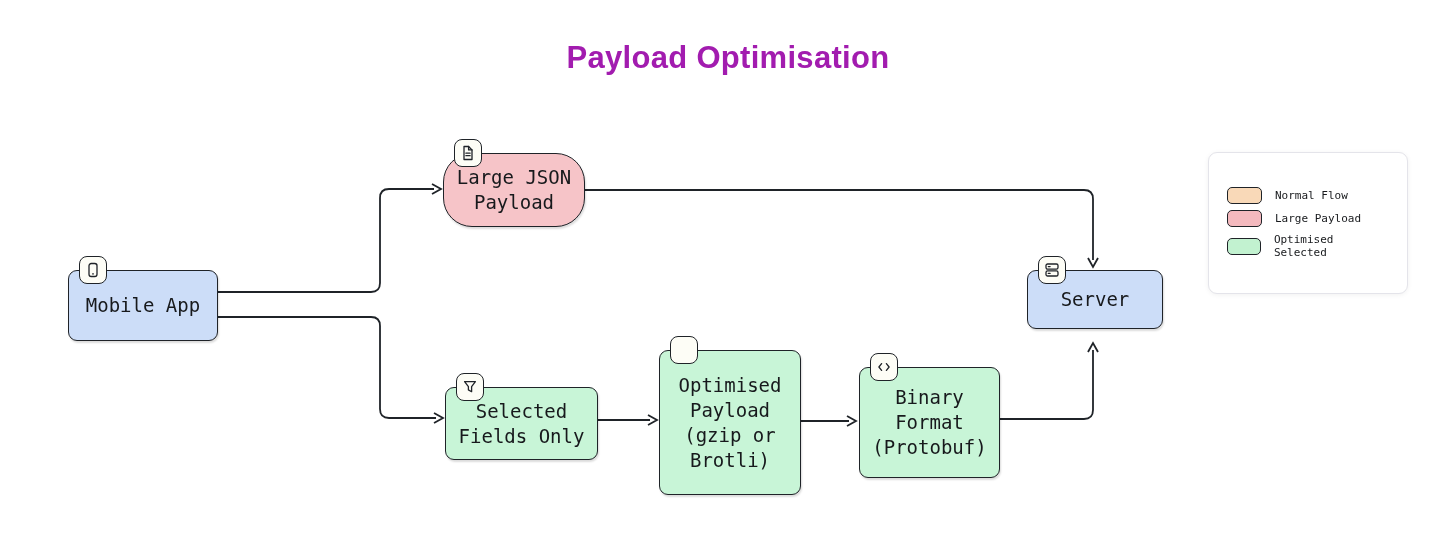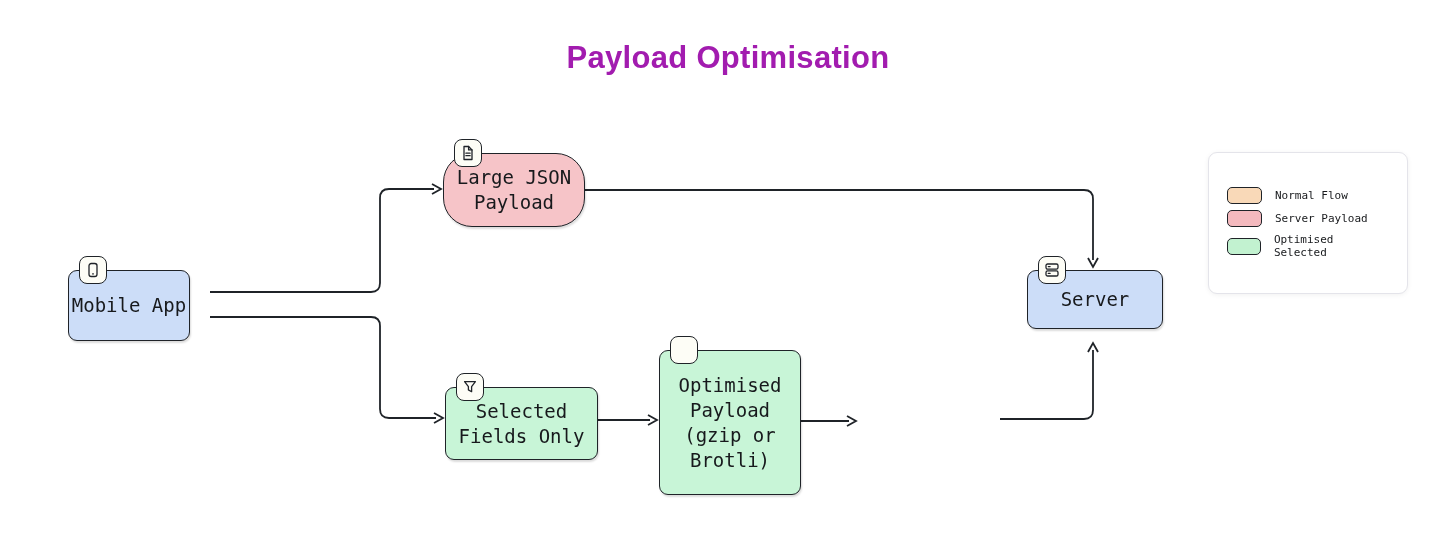--- a/index.html
+++ b/index.html
@@ -70,21 +70,21 @@
     <path class="edge" d="M 801 421 H 849"></path>
     <path class="edge" d="M 847 416 L 856 421 L 847 426"></path>
 
     <path class="edge" d="M 585 190 H 1084 Q 1093 190 1093 199 V 260"></path>
     <path class="edge" d="M 1088 258 L 1093 267 L 1098 258"></path>
 
     <path class="edge" d="M 1000 419 H 1084 Q 1093 419 1093 410 V 350"></path>
     <path class="edge" d="M 1088 352 L 1093 343 L 1098 352"></path>
   </svg>
 
-  <div class="node fill-blue" style="left:68px; top:270px; width:122px; height:71px;">
+  <div class="node fill-blue" style="left:68px; top:270px; width:150px; height:71px;">
     <span class="badge">
       <svg width="18" height="18" viewBox="0 0 18 18">
         <rect x="5" y="2.5" width="8" height="13" rx="2.2"></rect>
         <circle cx="9" cy="12.9" r="0.8" fill="#1f2328" stroke="none"></circle>
       </svg>
     </span>
     <span class="node-label">Mobile App</span>
   </div>
 
   <div class="node fill-pink" style="left:443px; top:153px; width:142px; height:74px;border-radius:29px;">
@@ -111,41 +111,52 @@
   </div>
 
   <div class="node fill-green" style="left:659px; top:350px; width:142px; height:145px;">
     <span class="badge"></span>
     <span class="node-label">Optimised
 Payload
 (gzip or
 Brotli)</span>
   </div>
 
+  <div class="node fill-green" style="left:859px; top:367px; width:141px; height:111px;">
+    <span class="badge">
+      <svg width="18" height="18" viewBox="0 0 18 18">
+        <polyline points="6.6,5.6 3.9,9 6.6,12.4"></polyline>
+        <polyline points="11.4,5.6 14.1,9 11.4,12.4"></polyline>
+      </svg>
+    </span>
+    <span class="node-label">Binary
+Format
+(Protobuf)</span>
+  </div>
 
   <div class="node fill-blue" style="left:1027px; top:270px; width:136px; height:59px;">
     <span class="badge">
       <svg width="18" height="18" viewBox="0 0 18 18">
         <rect x="3" y="3" width="12" height="5.2" rx="1.6"></rect>
         <rect x="3" y="9.8" width="12" height="5.2" rx="1.6"></rect>
         <line x1="5.3" y1="5.6" x2="7.1" y2="5.6"></line>
         <line x1="5.3" y1="12.4" x2="7.1" y2="12.4"></line>
       </svg>
     </span>
     <span class="node-label">Server</span>
   </div>
 
   <div class="legend">
     <div class="legend-row">
       <span class="swatch sw-orange"></span>
       <span class="legend-label">Normal Flow</span>
     </div>
     <div class="legend-row">
       <span class="swatch sw-pink"></span>
-      <span class="legend-label">Server Payload</span>
+      <span class="legend-label">Large Payload</span>
     </div>
     <div class="legend-row">
       <span class="swatch sw-green"></span>
       <span class="legend-label">Optimised Selected</span>
     </div>
   </div>
 
 </div>
 
 </body></html>

